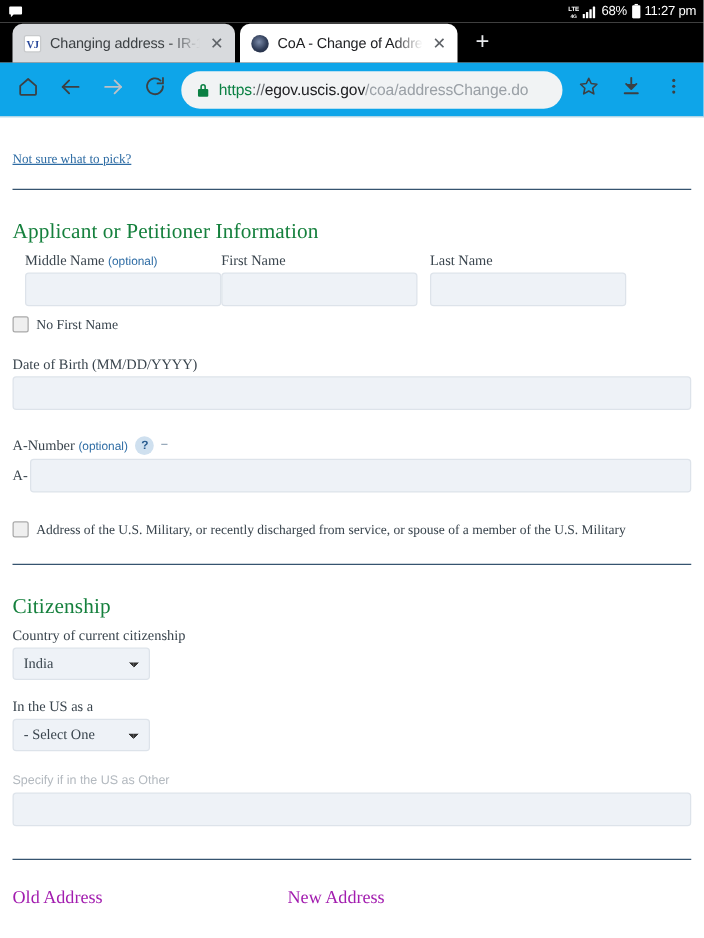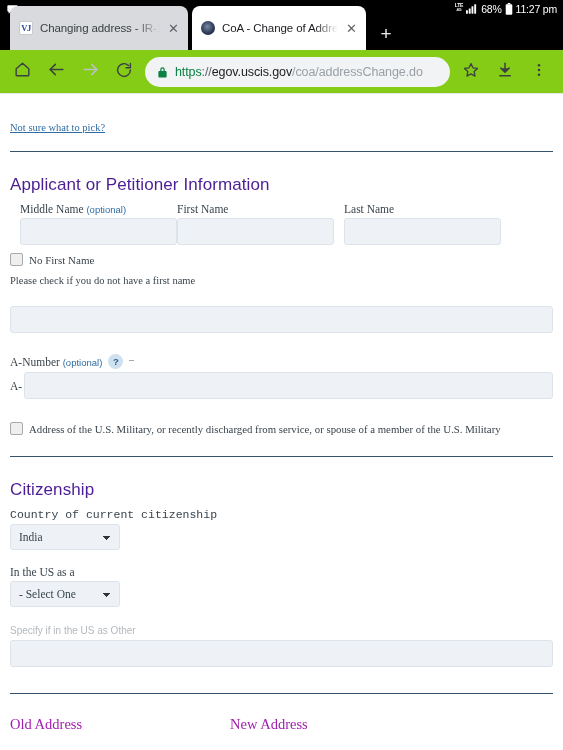--- a/index.html
+++ b/index.html
@@ -17,41 +17,41 @@
     background: #000;
     color: #fff;
     display: flex;
     align-items: center;
     justify-content: space-between;
     padding: 0 6px;
     font-size: 10.5px;
     font-family: "Liberation Sans", sans-serif;
   }
   .status-left { display: flex; align-items: center; gap: 4px; }
-  .status-right { display: flex; align-items: flex-start; gap: 3px; }
+  .status-right { display: flex; align-items: flex-end; gap: 3px; }
   .sb-icon { display: inline-flex; align-items: center; }
   .lte-badge {
     display: inline-flex; flex-direction: column;
     align-items: center; line-height: 1;
     font-size: 5px; font-weight: bold; letter-spacing: -0.2px;
   }
   .battery-pct { font-size: 10.5px; letter-spacing: -0.2px; }
   .clock { font-size: 10.5px; letter-spacing: -0.2px; }
 
   
   .tab-strip {
     height: 32px;
     background: #000;
     display: flex;
     align-items: flex-end;
     padding-left: 10px;
     position: relative;
   }
   .tab {
-    height: 44px;
+    height: 31px;
     display: flex;
     align-items: center;
     gap: 7px;
     padding: 0 8px 0 9px;
     border-radius: 8px 8px 0 0;
     font-size: 11.5px;
     color: #3c4043;
     max-width: 178px;
     position: relative;
   }
@@ -110,21 +110,21 @@
     color: #e8eaed;
     font-size: 19px;
     font-weight: 300;
     margin-left: 6px;
     margin-bottom: 2px;
   }
 
   
   .toolbar {
     height: 44px;
-    background: #84cc16;
+    background: #0ea5e9;
     display: flex;
     align-items: center;
     padding: 0 8px 0 6px;
     gap: 2px;
     border-bottom: 1px solid #e6e6e6;
   }
   .tb-btn {
     width: 32px; height: 32px;
     display: flex; align-items: center; justify-content: center;
     flex: 0 0 32px;
@@ -178,23 +178,23 @@
 
   hr.rule {
     border: none;
     border-top: 1.6px solid #36546f;
     margin: 16px 0 0 0;
   }
 
   h2.section-title {
     font-size: 17px;
     font-weight: normal;
-    color: #4c1d95;
+    color: #15803d;
     margin: 23px 0 8px 0;
-    font-family: Liberation Sans, sans-serif;
+    font-family: Liberation Serif, serif;
     letter-spacing: 0.1px;
   }
 
   .field-label {
     font-size: 11.5px;
     color: #39444d;
     font-family: "Liberation Serif", serif;
     display: block;
     margin-bottom: 3px;
   }
@@ -279,21 +279,21 @@
     font-size: 11.5px;
     color: #39444d;
     margin-right: 2px;
     font-family: "Liberation Serif", serif;
   }
   .anum-input { width: 156px; }
 
   .military-row { margin-top: 23px; }
   .military-row .check-label { font-size: 10.8px; }
 
-  .cz-label { margin-top: 2px; font-family: Liberation Mono, monospace; }
+  .cz-label { margin-top: 2px; }
   select.sel {
     background: #eef2f7;
     border: 1px solid #dde3ea;
     border-radius: 3px;
     height: 26px;
     font-size: 11.5px;
     padding: 0 4px 0 8px;
     color: #39444d;
     font-family: "Liberation Serif", serif;
     -webkit-appearance: none;
@@ -490,23 +490,23 @@
         <span class="field-label">Last Name</span>
         <input class="txt" type="text" value="" style="">
       </div>
     </div>
 
     <div class="check-row">
       <span class="cbox"></span>
       <span class="check-label">No First Name</span>
     </div>
 
-    <div class="hint-text">Please check if you do not have a first name</div>
 
     <div class="dob-block">
+      <span class="field-label">Date of Birth (MM/DD/YYYY)</span>
       <input class="txt dob-input" type="text" value="" style="">
     </div>
 
     <div class="anum-block">
       <div class="anum-label-row">
         <span class="field-label" style="margin-bottom:0;"><span>A-Number</span> <span class="optional">(optional)</span></span>
         <span class="help-badge">?</span>
         <span class="help-dash"></span>
       </div>
       <div class="anum-input-row">

